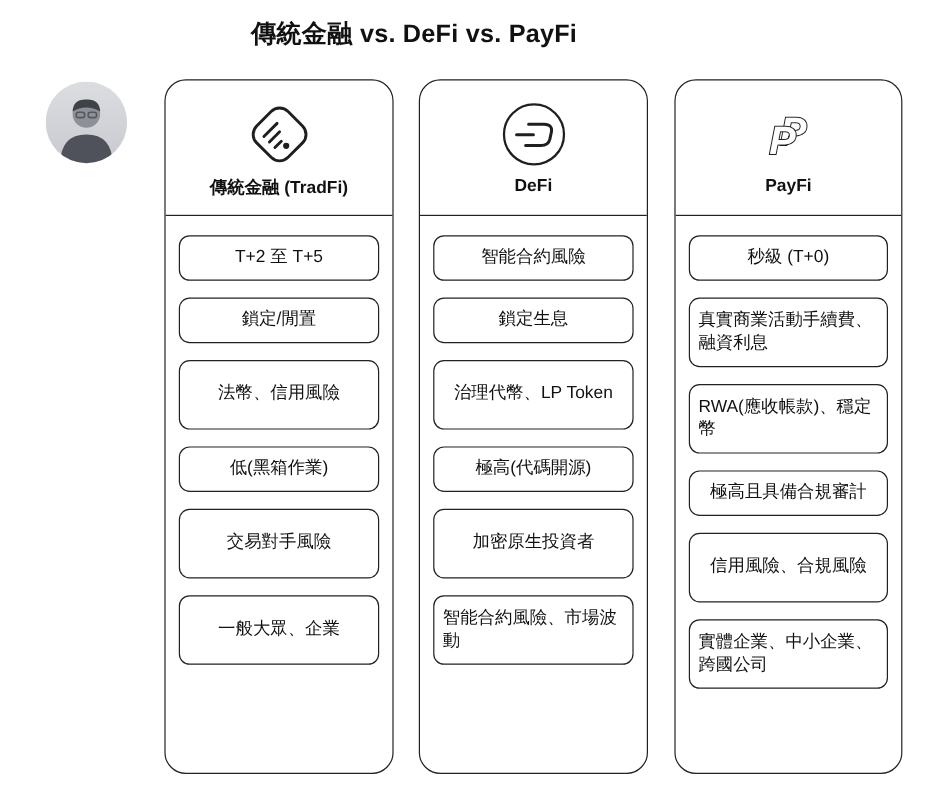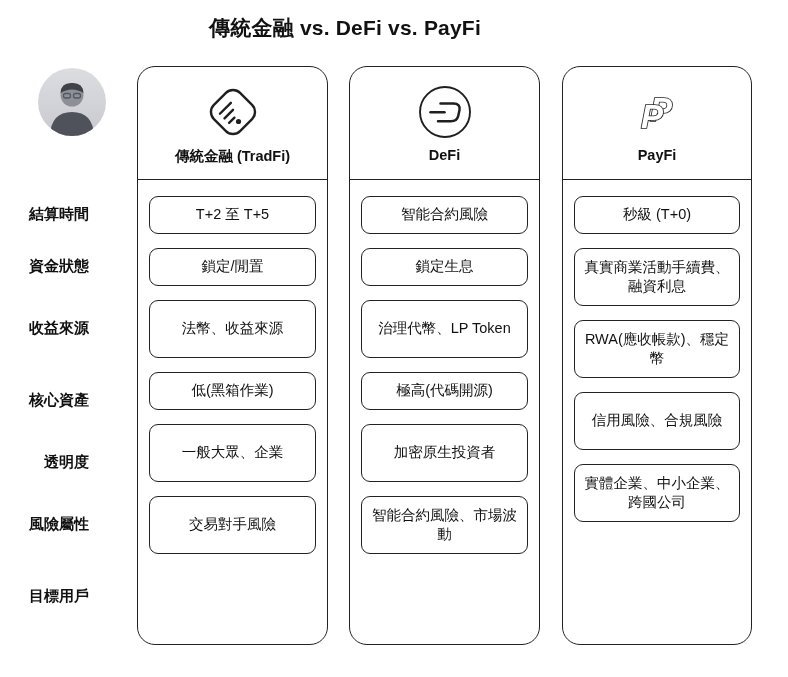--- a/index.html
+++ b/index.html
@@ -29,21 +29,21 @@
   .icon-wrap{width:56px;height:56px;display:flex;align-items:center;justify-content:center;}
   .card-title{margin-top:7px;font-size:14.5px;font-weight:bold;color:#111111;white-space:nowrap;}
   .rows{
     box-sizing:border-box;padding:16px 11px;display:flex;flex-direction:column;gap:14px;
   }
   .row{display:flex;flex:none;}
   .h-sm{height:38px;}
   .h-lg{height:58px;}
   .cell{
     flex:1;box-sizing:border-box;border:1.5px solid #222222;border-radius:9px;
-    display:flex;align-items:center;justify-content:center;text-align:center;
+    display:flex;align-items:center;justify-content:center;text-align:left;
     font-size:14.5px;line-height:1.32;padding:2px 7px;color:#111111;
   }
   .label-row{
     display:flex;flex:none;align-items:center;justify-content:flex-end;
     font-size:15px;font-weight:bold;color:#111111;text-align:right;
   }
 </style>
 </head>
 <body>
 
@@ -66,32 +66,20 @@
         <rect width="68" height="68" fill="url(#avbg)"></rect>
         <path d="M12 70 Q12 44 34 44 Q56 44 56 70 Z" fill="#4f525a"></path>
         <circle cx="34" cy="27" r="11.5" fill="#8d9096"></circle>
         <path d="M22.5 25 Q23 14.5 34 15 Q45 14.5 45.5 25 Q40 21.5 34 21.5 Q28 21.5 22.5 25 Z" fill="#3f4248"></path>
         <rect x="25.5" y="25.5" width="7" height="4.5" rx="2" fill="none" stroke="#55585e" stroke-width="1.3"></rect>
         <rect x="35.5" y="25.5" width="7" height="4.5" rx="2" fill="none" stroke="#55585e" stroke-width="1.3"></rect>
       </g>
     </svg>
   </div>
 
-  <div class="label-col">
-    <div class="lc-header"></div>
-    <div class="rows">
-      <div class="label-row h-sm">結算時間</div>
-      <div class="label-row h-sm">資金狀態</div>
-      <div class="label-row h-lg">收益來源</div>
-      <div class="label-row h-lg">核心資產</div>
-      <div class="label-row h-sm">透明度</div>
-      <div class="label-row h-lg">風險屬性</div>
-      <div class="label-row h-lg">目標用戶</div>
-    </div>
-  </div>
 
   <div class="card c1">
     <div class="card-header">
       <div class="icon-wrap">
         <svg width="56" height="56" viewBox="0 0 56 56" fill="none" stroke="#1f1f1f" stroke-width="2.4" stroke-linecap="round" stroke-linejoin="round">
           <g transform="rotate(-45 28 28)">
             <rect x="9.5" y="9.5" width="37" height="37" rx="10"></rect>
             <line x1="17.5" y1="20" x2="33" y2="20"></line>
             <line x1="17.5" y1="26.5" x2="29.5" y2="26.5"></line>
             <line x1="17.5" y1="33" x2="25" y2="33"></line>
@@ -102,30 +90,30 @@
       <div class="card-title">傳統金融 (TradFi)</div>
     </div>
     <div class="rows">
       <div class="row h-sm">
           <div class="cell">T+2 至 T+5</div>
         </div>
       <div class="row h-sm">
           <div class="cell">鎖定/閒置</div>
         </div>
       <div class="row h-lg">
-          <div class="cell">法幣、收益來源</div>
+          <div class="cell">法幣、信用風險</div>
         </div>
       <div class="row h-sm">
           <div class="cell">低(黑箱作業)</div>
         </div>
       <div class="row h-lg">
-          <div class="cell">一般大眾、企業</div>
+          <div class="cell">交易對手風險</div>
         </div>
       <div class="row h-lg">
-          <div class="cell">交易對手風險</div>
+          <div class="cell">一般大眾、企業</div>
         </div>
     </div>
   </div>
 
   <div class="card c2">
     <div class="card-header">
       <div class="icon-wrap">
         <svg width="56" height="56" viewBox="0 0 56 56" fill="none" stroke="#1f1f1f" stroke-linecap="round" stroke-linejoin="round">
           <circle cx="28" cy="28" r="25" stroke-width="1.9"></circle>
           <path d="M 23.5 19.5 L 36.5 19.5 C 41.3 19.5 43.3 22.2 42.5 26 L 41.2 32 C 40.4 35.6 37.6 37.2 33.8 37.2 L 21 37.2" stroke-width="2.5"></path>
@@ -169,20 +157,23 @@
     <div class="rows">
       <div class="row h-sm">
           <div class="cell">秒級 (T+0)</div>
         </div>
       <div class="row h-lg">
           <div class="cell">真實商業活動手續費、融資利息</div>
         </div>
       <div class="row h-lg">
           <div class="cell">RWA(應收帳款)、穩定幣</div>
         </div>
+      <div class="row h-sm">
+          <div class="cell">極高且具備合規審計</div>
+        </div>
       <div class="row h-lg">
           <div class="cell">信用風險、合規風險</div>
         </div>
       <div class="row h-lg">
           <div class="cell">實體企業、中小企業、跨國公司</div>
         </div>
     </div>
   </div>
 
 </div>

